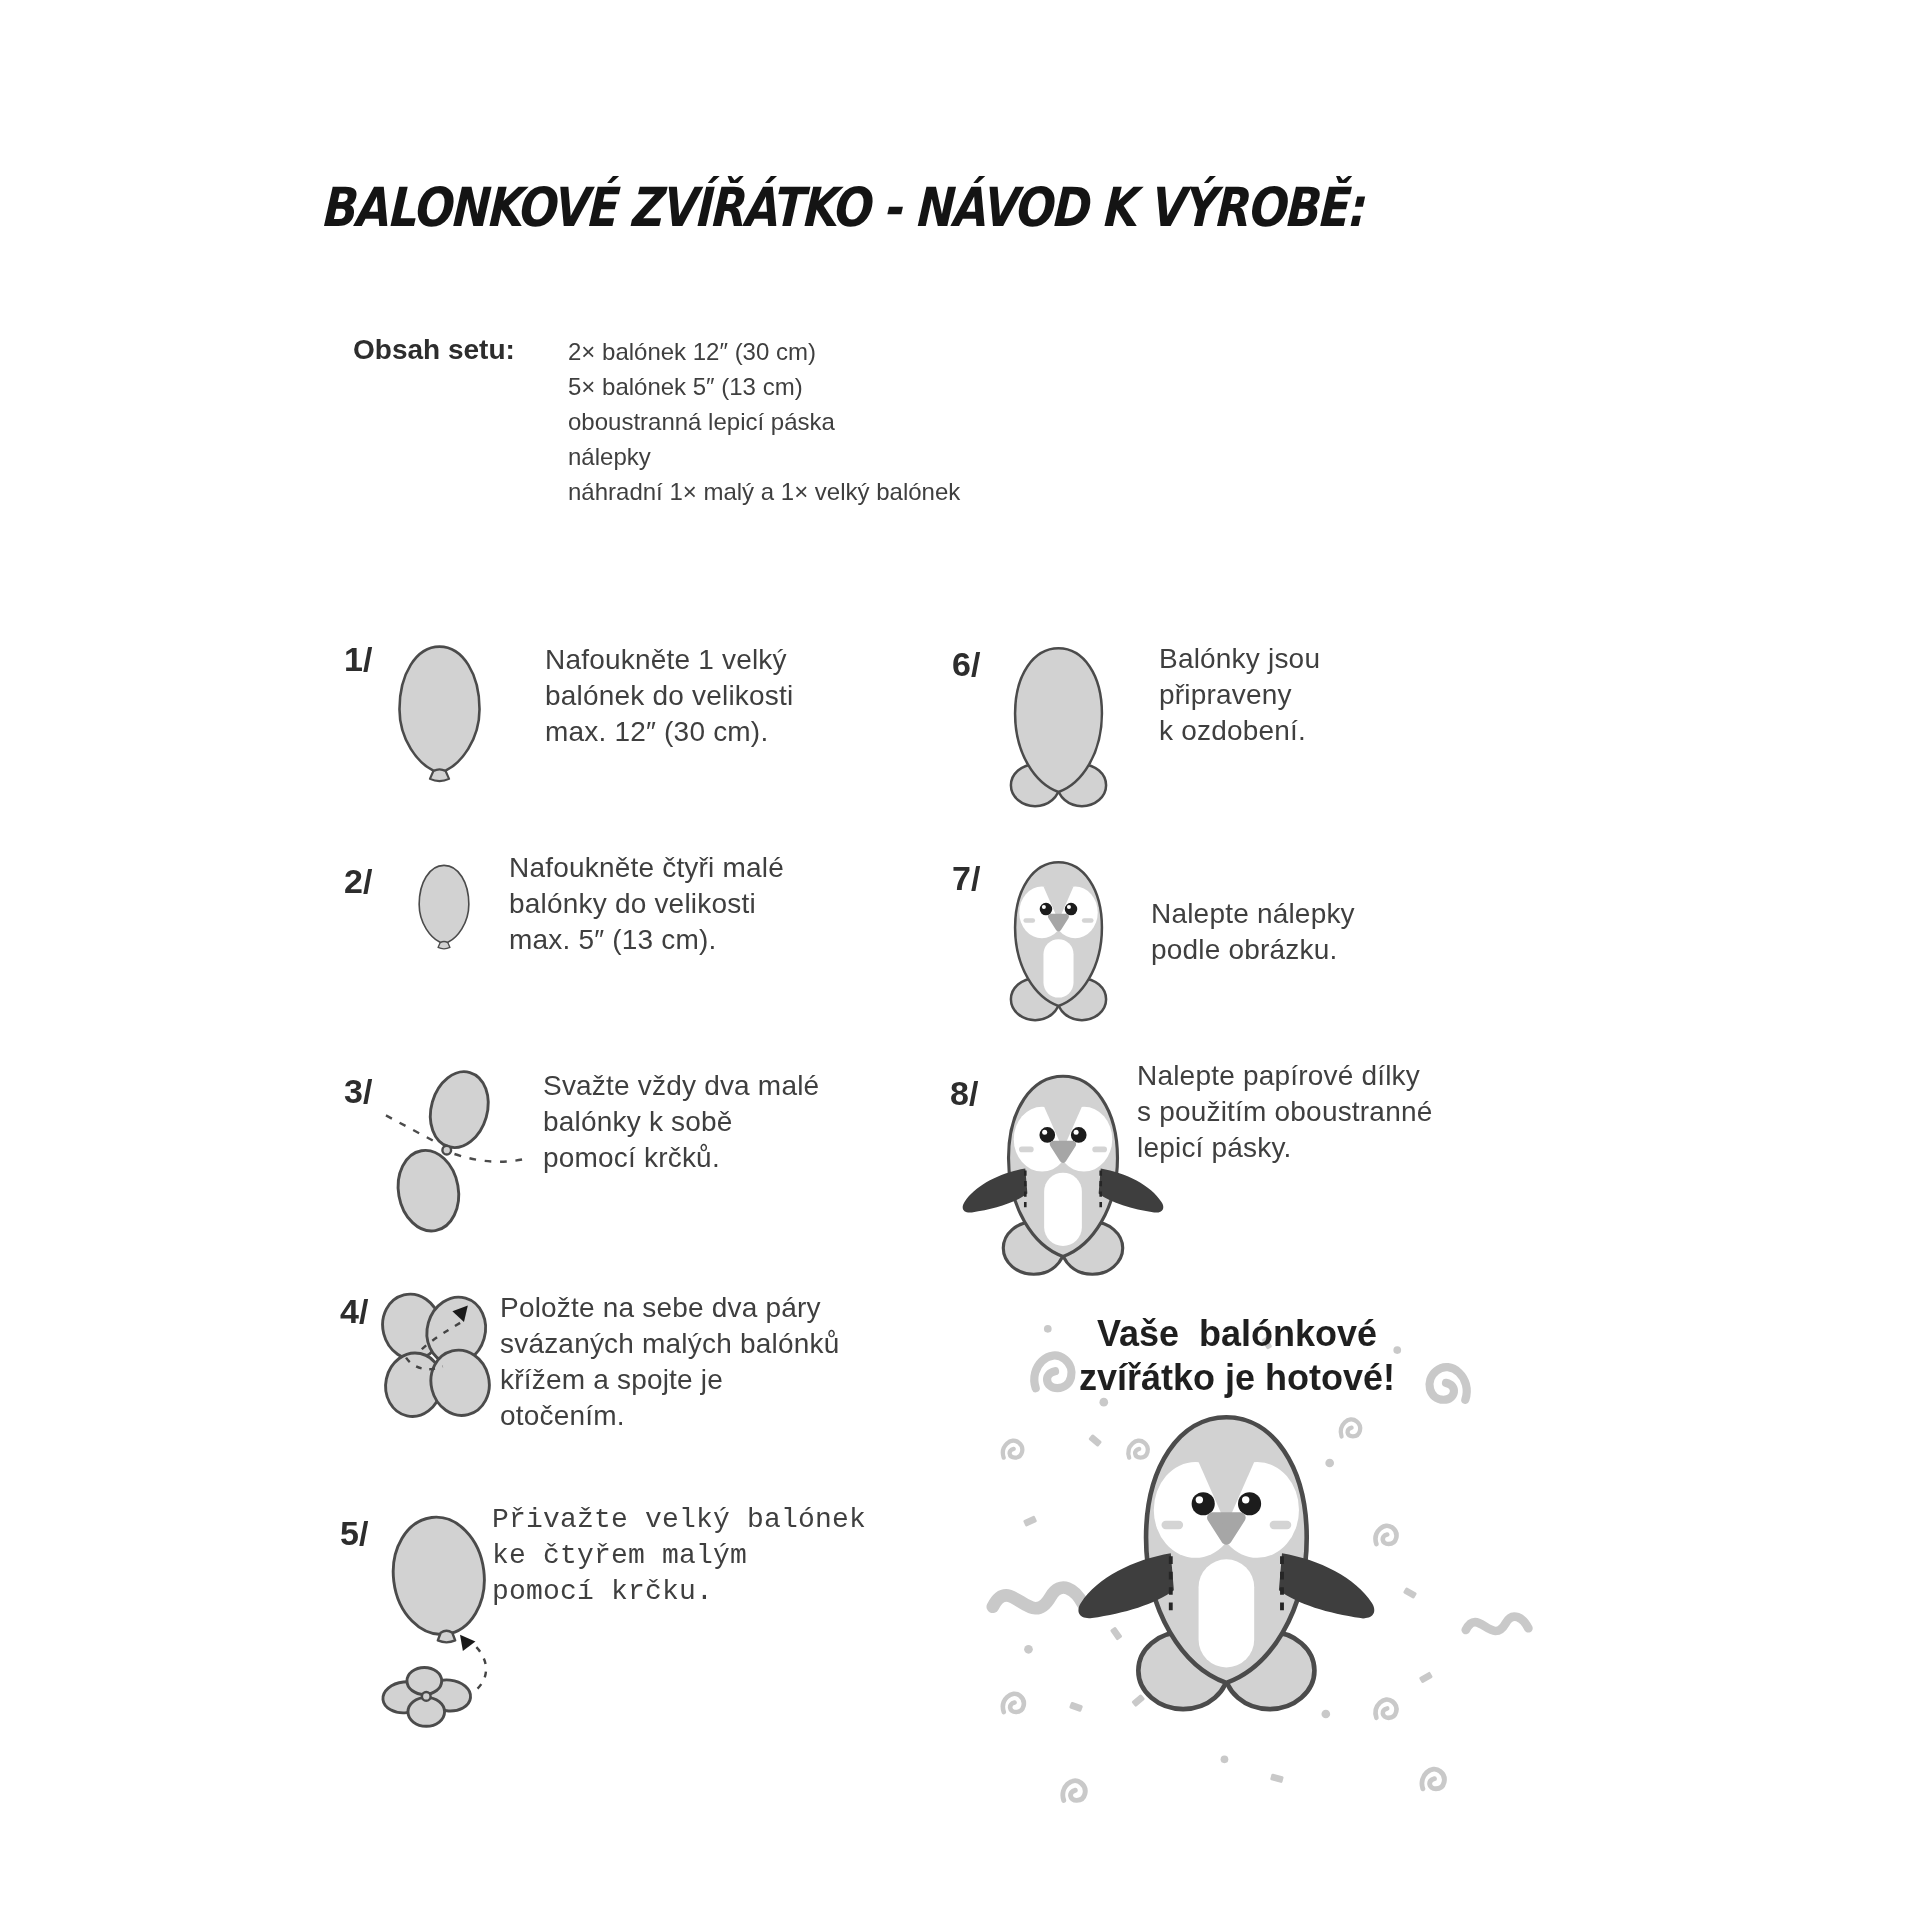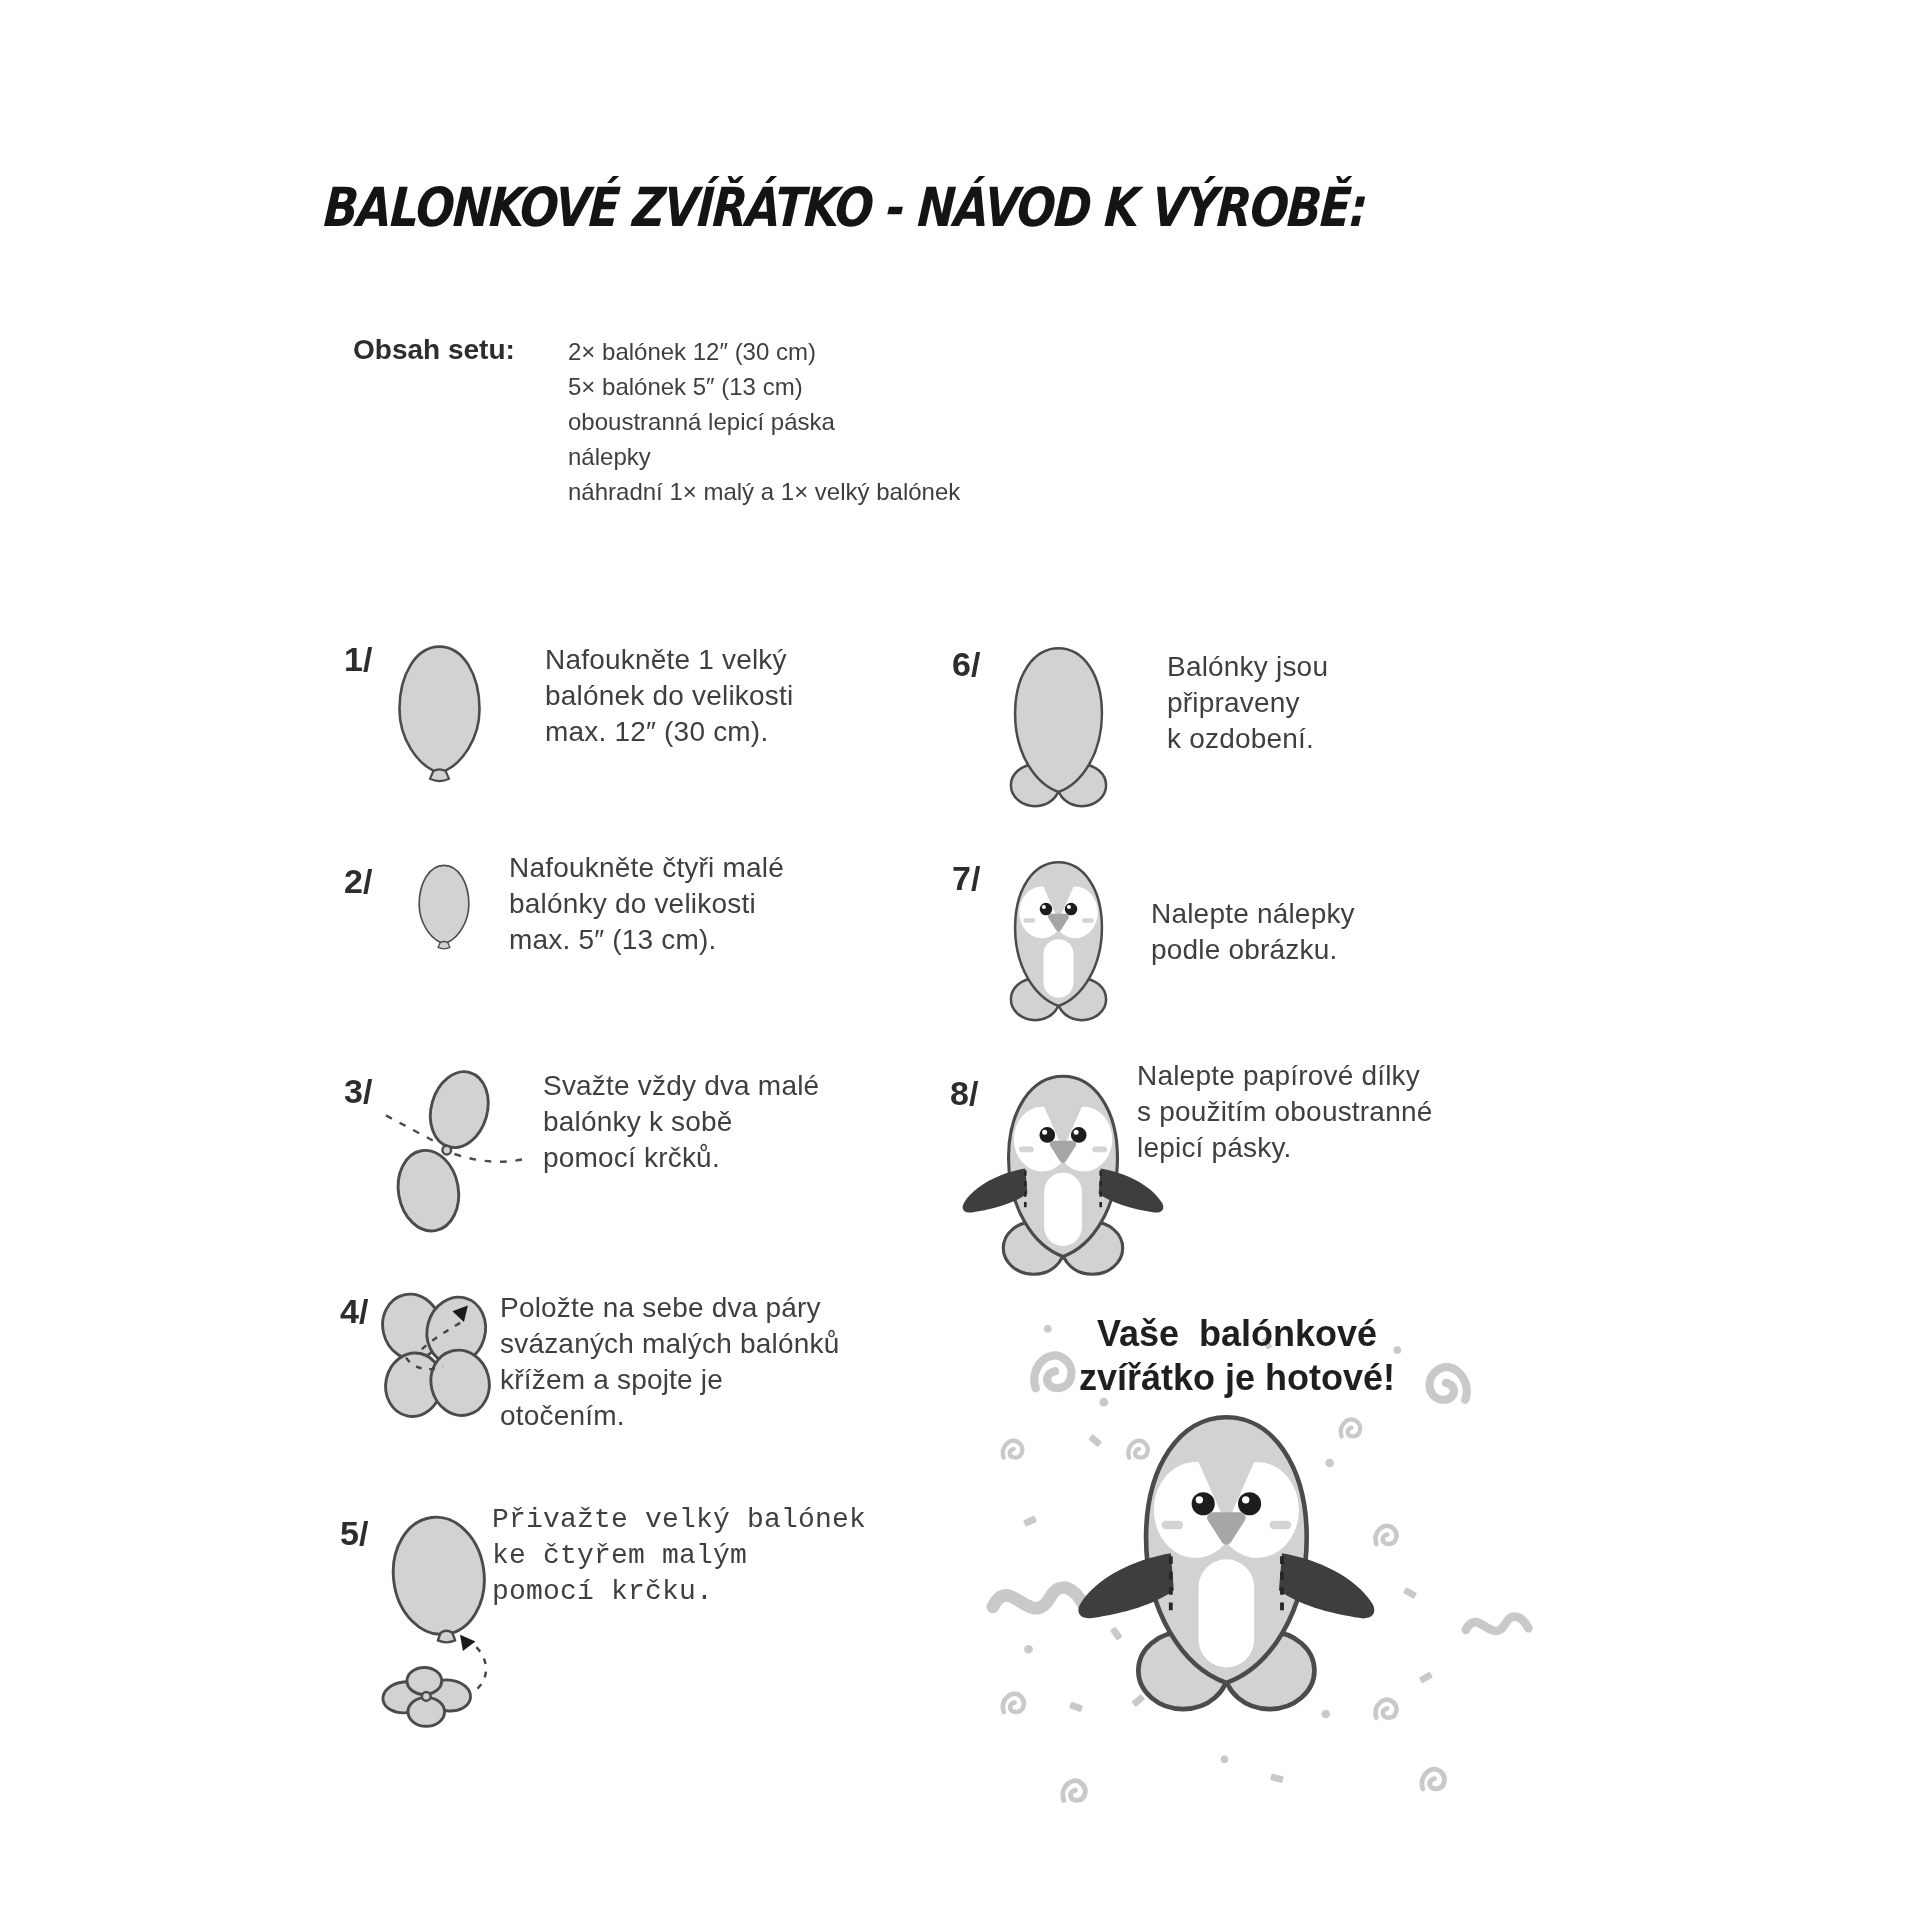--- a/index.html
+++ b/index.html
@@ -145,21 +145,21 @@
   <circle cx="49" cy="191" r="4.5" fill="#d2d2d2" stroke="#4b4b4b" stroke-width="2.5"></circle>
 </svg>
 <p class="abs step-text" style="left:492px;top:1502px;margin:0;font-family:Liberation Mono, monospace;">Přivažte velký balónek
 ke čtyřem malým
 pomocí krčku.</p>
 
 <span class="abs step-num" style="left:952px;top:645px;">6/</span>
 <svg class="abs" style="left:975px;top:643px;" width="167" height="176" viewBox="0 0 200 210">
     <use href="#sym-penguin-plain"></use>
   </svg>
-<p class="abs step-text" style="left:1151px;top:633px;margin:16px;">Balónky jsou
+<p class="abs step-text" style="left:1151px;top:633px;margin:8px;">Balónky jsou
 připraveny
 k ozdobení.</p>
 
 <span class="abs step-num" style="left:952px;top:859px;">7/</span>
 <svg class="abs" style="left:975px;top:857px;" width="167" height="176" viewBox="0 0 200 210">
     <use href="#sym-penguin-face"></use>
   </svg>
 <p class="abs step-text" style="left:1151px;top:896px;margin:0;">Nalepte nálepky
 podle obrázku.</p>
 

